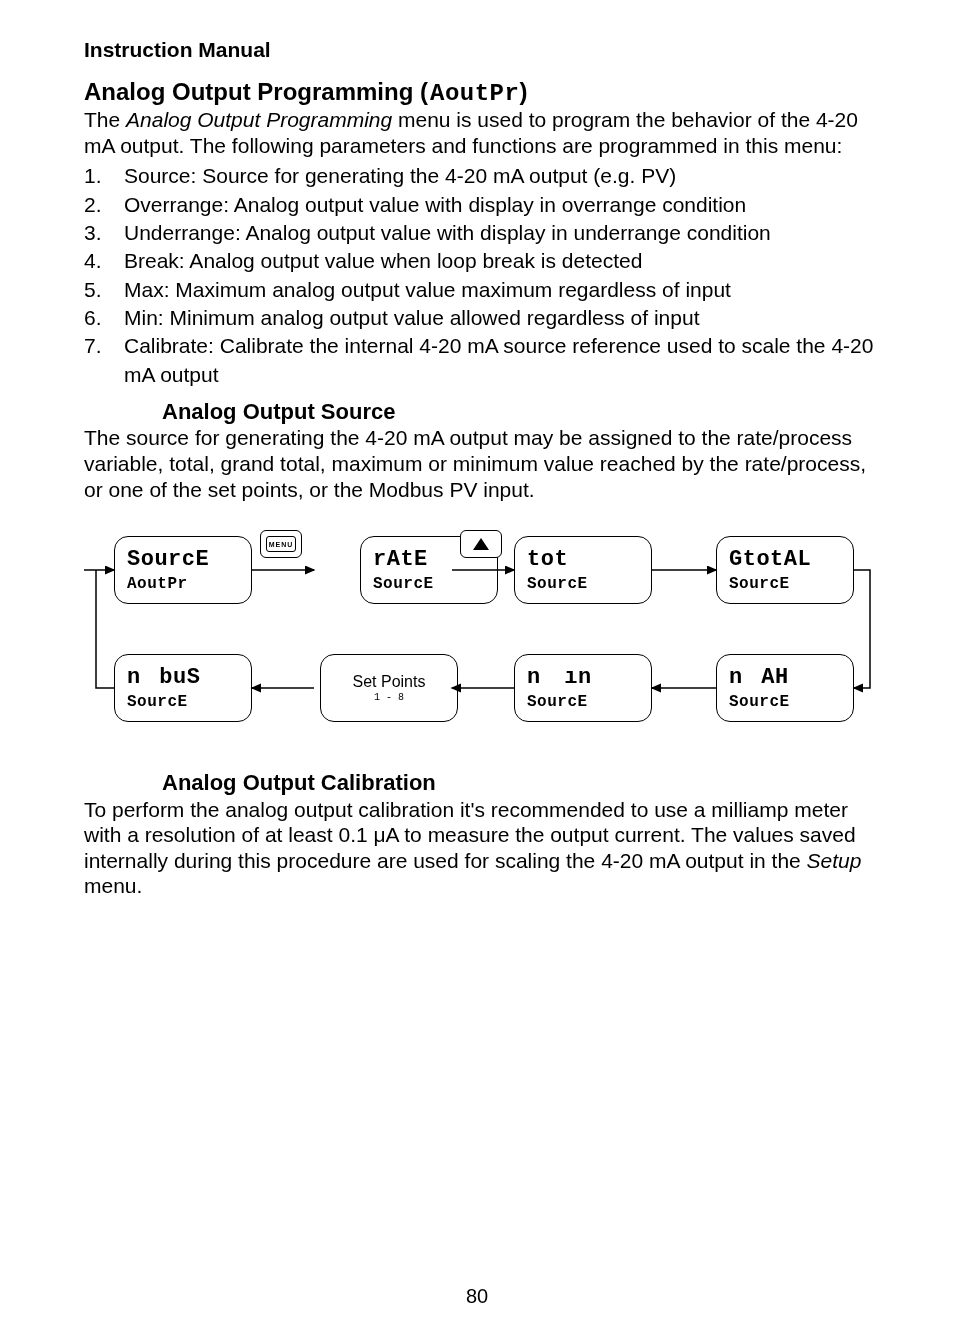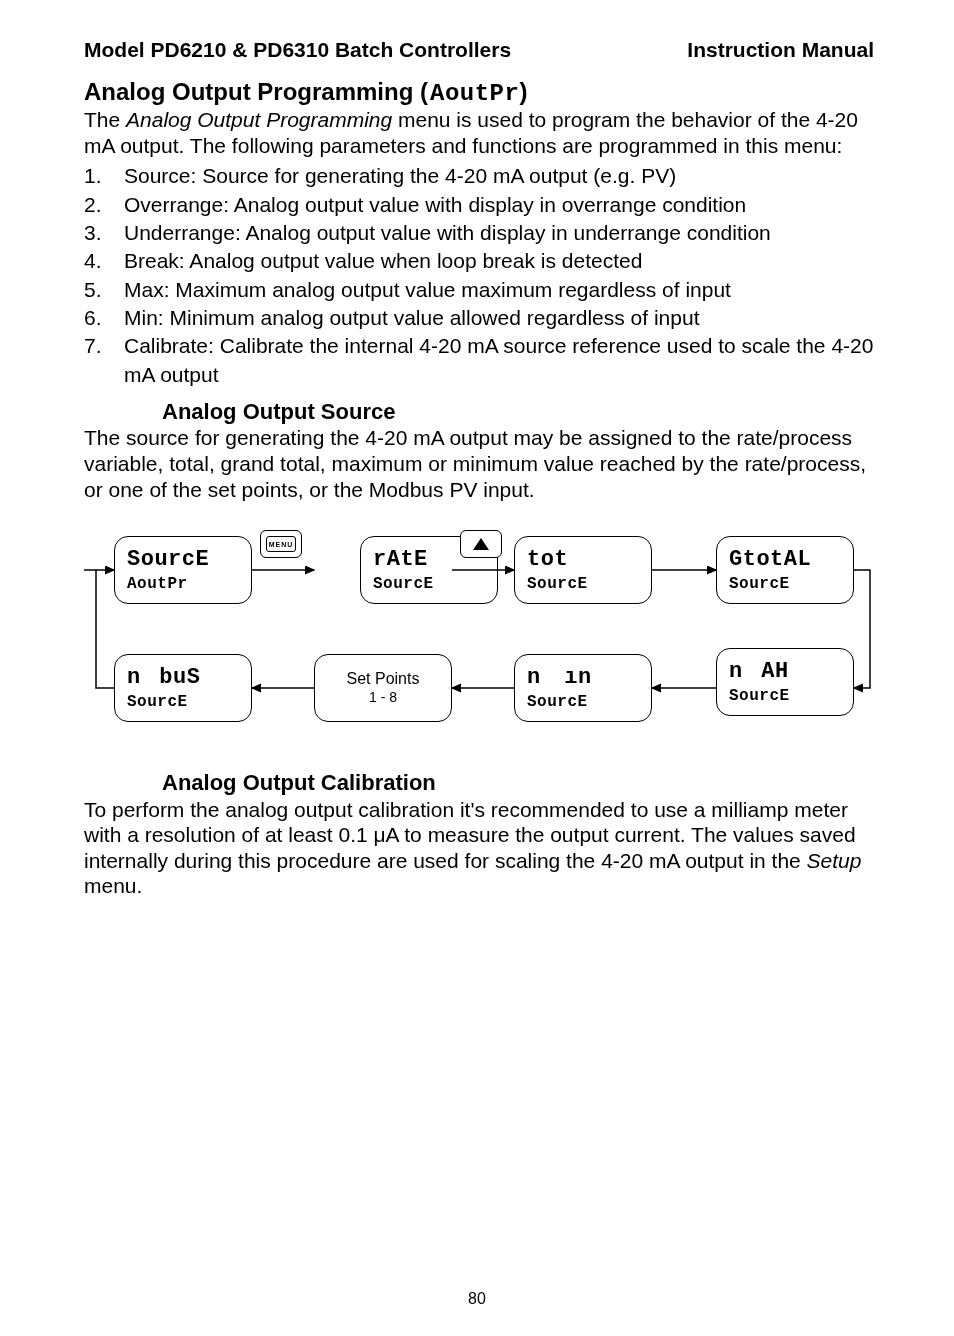--- a/index.html
+++ b/index.html
@@ -69,21 +69,21 @@
     justify-content: center;
     align-items: flex-start;
     padding: 4px 16px 4px 12px;
     line-height: 1.25;
     background: #fff;
   }
   .dbox.center-text { align-items: center; padding: 4px; }
   .dbox .l1 { font-size: 22px; font-family: "Courier New", monospace; font-weight: bold; letter-spacing: 0.5px; }
   .dbox .l2 { font-size: 16px; font-family: "Courier New", monospace; font-weight: bold; letter-spacing: 0.5px; }
   .dbox .plain1 { font-size: 16px; font-family: Arial, sans-serif; font-weight: normal; }
-  .dbox .plain2 { font-size: 14px; font-family: Liberation Sans, sans-serif; font-weight: normal; }
+  .dbox .plain2 { font-size: 10px; font-family: Liberation Mono, monospace; font-weight: normal; }
 
   .key {
     position: absolute;
     width: 42px;
     height: 28px;
     border: 1.5px solid #000;
     border-radius: 6px;
     background: #fff;
     display:flex; align-items:center; justify-content:center;
   }
@@ -93,36 +93,35 @@
     font-size:9px; letter-spacing:1px; font-weight:bold;
   }
   .key.arrow .tri {
     width:0; height:0; border-left:8px solid transparent; border-right:8px solid transparent;
     border-bottom:12px solid #000;
   }
 
   svg.conn { position:absolute; overflow:visible; }
   .page-num {
     position:absolute; bottom:28px; left:0; right:0; text-align:center;
-    font-size:16px;
+    font-size:20px;
   }
 
   
   .title-seg {
     font-family: "Courier New", monospace;
     font-weight: bold;
     font-size: 24px;
     letter-spacing: 0.5px;
   }
 </style>
 </head>
 <body>
 
 <div class="header-row">
-  <span>Model PD6210 &amp; PD6310 Batch Controllers</span>
   <span>Instruction Manual</span>
 </div>
 
 <div class="section-title">
   <span class="section-title-text">Analog Output Programming (</span><span class="title-seg">AoutPr</span><span>)</span>
 </div>
 
 <p class="body-text">
   <span>The </span><span class="italic">Analog Output Programming</span><span> menu is used to program the behavior of the 4-20 mA output. The following parameters and functions are programmed in this menu:</span>
 </p>
@@ -189,31 +188,31 @@
   <div class="dbox" style="left:632px; top:12px;">
     <span class="l1">GtotAL</span>
     <span class="l2">SourcE</span>
   </div>
 
   <div class="dbox" style="left:30px; top:130px;">
     <span class="l1">n  buS</span>
     <span class="l2">SourcE</span>
   </div>
 
-  <div class="dbox center-text" style="left:230px; top:130px;">
+  <div class="dbox center-text" style="left:236px; top:130px;">
     <span class="plain1">Set Points</span>
     <span class="plain2">1 - 8</span>
   </div>
 
   <div class="dbox" style="left:430px; top:130px;">
     <span class="l1">n   ın</span>
     <span class="l2">SourcE</span>
   </div>
 
-  <div class="dbox" style="left:632px; top:124px;">
+  <div class="dbox" style="left:632px; top:130px;">
     <span class="l1">n  AH</span>
     <span class="l2">SourcE</span>
   </div>
 
   <svg class="conn" width="790" height="230">
     <defs>
       <marker id="ah" markerWidth="8" markerHeight="8" refX="6" refY="3" orient="auto">
         <path d="M0,0 L7,3 L0,6 Z" fill="#000"></path>
       </marker>
     </defs>

